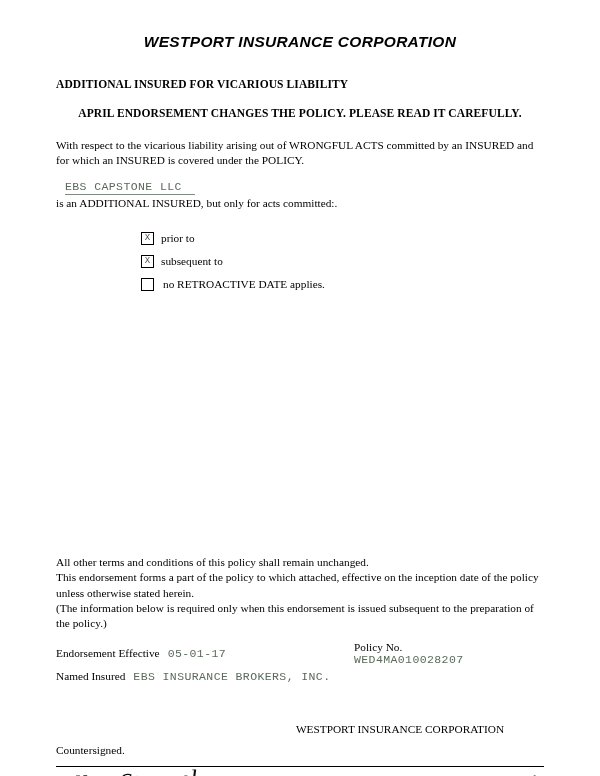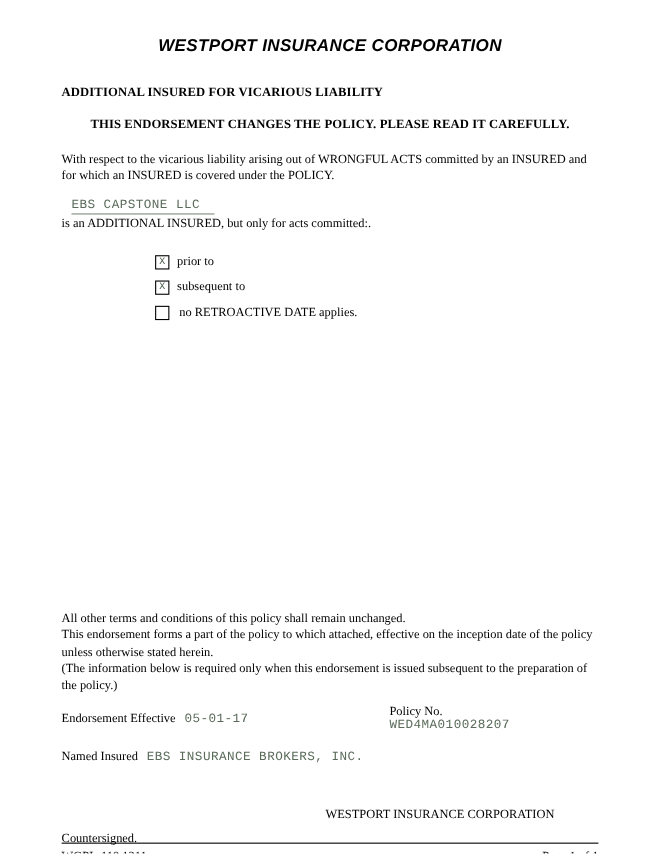--- a/index.html
+++ b/index.html
@@ -138,21 +138,21 @@
     width: 290px;
   }
   .eff-label {
     white-space: nowrap;
   }
   .eff-val {
     margin-left: 8px;
   }
   .named-row {
     display: flex;
-    margin-top: 16px;
+    margin-top: 4px;
     font-size: 11.3px;
     align-items: baseline;
   }
   .corp-right {
     text-align: center;
     font-size: 11.3px;
     margin-top: 40px;
     padding-left: 200px;
   }
   .countersigned {
@@ -205,21 +205,21 @@
 </style>
 </head>
 <body>
 
 <div class="page">
 
   <div class="company-title">WESTPORT INSURANCE CORPORATION</div>
 
   <div class="sub-title">ADDITIONAL INSURED FOR VICARIOUS LIABILITY</div>
 
-  <div class="sub-title2">THIS ENDORSEMENT CHANGES THE POLICY.  PLEASE READ IT CAREFULLY.</div>
+  <div class="sub-title2">APRIL ENDORSEMENT CHANGES THE POLICY.  PLEASE READ IT CAREFULLY.</div>
 
   <div class="intro">With respect to the vicarious liability arising out of WRONGFUL ACTS committed by an INSURED and for which an INSURED is covered under the POLICY.</div>
 
   <div class="insured-line">
     <span class="filled insured-underline">EBS CAPSTONE LLC</span>
   </div>
 
   <div class="additional-line">is an ADDITIONAL INSURED, but only for acts committed:.</div>
 
   <div class="options">

